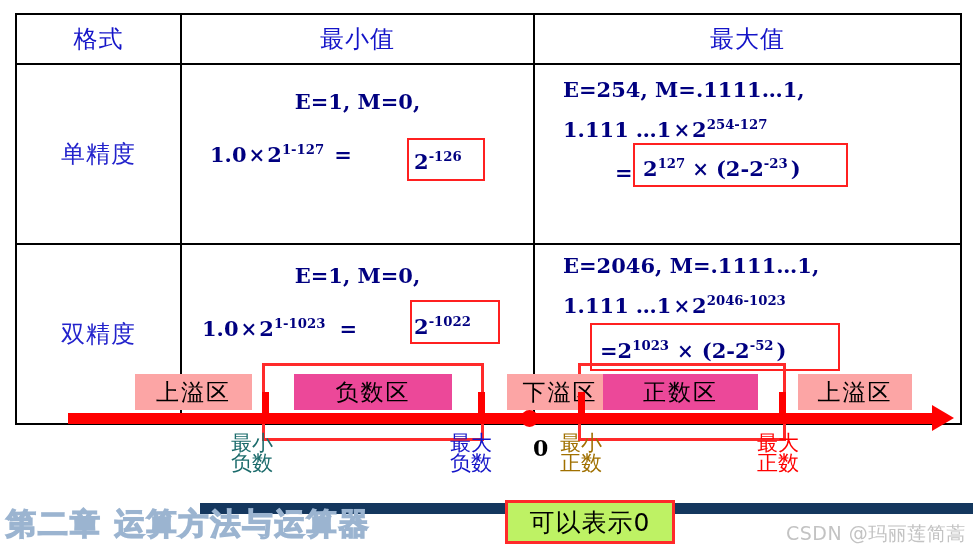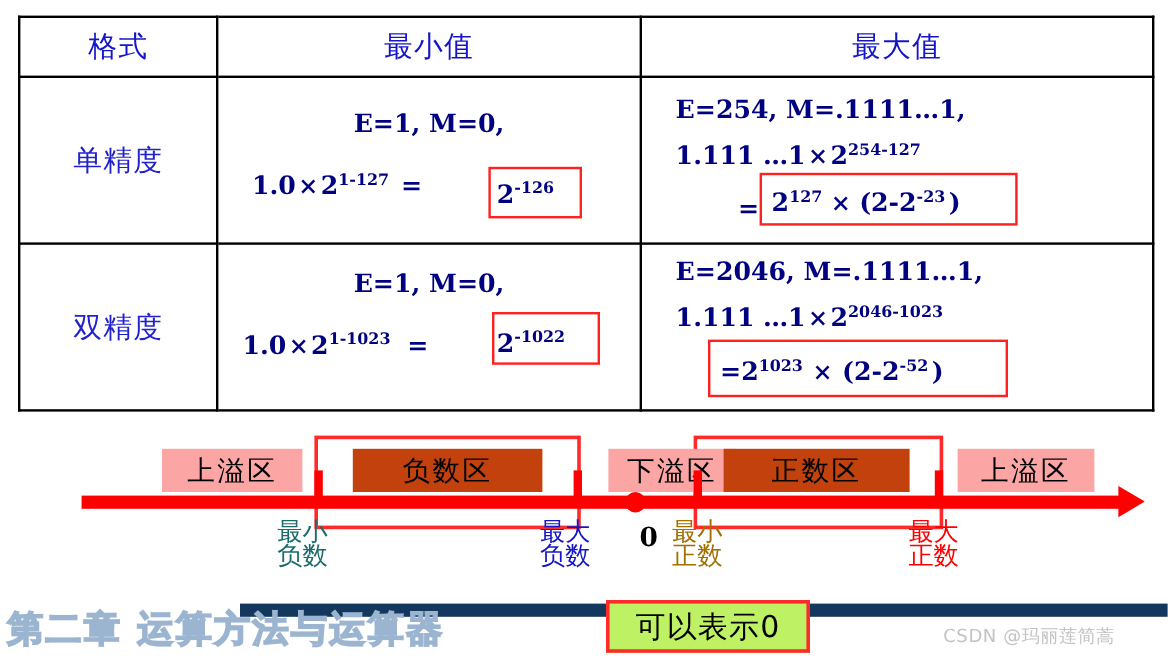--- a/index.html
+++ b/index.html
@@ -47,21 +47,21 @@
     font-family:"DejaVu Serif", serif;
     font-weight:bold;
     color:#000080;
     font-size:21px;
     line-height:1.0;
     white-space:nowrap;
   }
   sup{font-size:0.63em;vertical-align:super;font-weight:bold;margin-top:47px;}
   .times{font-size:0.95em;padding:0 2px;}
 
-  .cellbox{position:relative;height:135px;padding-left:36px;}
+  .cellbox{position:relative;height:178px;padding-left:36px;}
 
   .ln{position:absolute;white-space:nowrap;}
 
   
   .redbox{
     position:absolute;
     border:2.5px solid #ff2020;
     box-sizing:border-box;
   }
 
@@ -83,21 +83,21 @@
   }
 
   .zone{
     position:absolute;top:374px;height:36px;
     display:flex;align-items:center;justify-content:center;
     font-family:"DejaVu Sans", sans-serif;
     font-size:23px;color:#000000;
     letter-spacing:2px;
   }
   .zone.green{background:#fca5a5;}
-  .zone.magenta{background:#c2410c;}
+  .zone.magenta{background:#ec4899;}
 
   .bigbox{
     position:absolute;
     border:3px solid #ff2a2a;
     box-sizing:border-box;
   }
 
   .tick{
     position:absolute;width:7px;background:#ff0000;
   }
@@ -142,21 +142,21 @@
     font-family:"DejaVu Sans", sans-serif;
     font-size:30px;font-weight:bold;
     color:#ffffff;
     letter-spacing:2px;
     -webkit-text-stroke:1.4px #9bb4d0;
     text-shadow:0 0 1px #9bb4d0;
   }
   .csdn-wm{
     position:absolute;left:786px;top:521px;
     font-family:"DejaVu Sans", sans-serif;
-    font-size:15px;color:#c3c3c3;
+    font-size:19px;color:#c3c3c3;
     letter-spacing:0.5px;
   }
 </style>
 </head>
 <body>
 
 <div id="root">
 
   <table class="fp-table">
     <colgroup>

